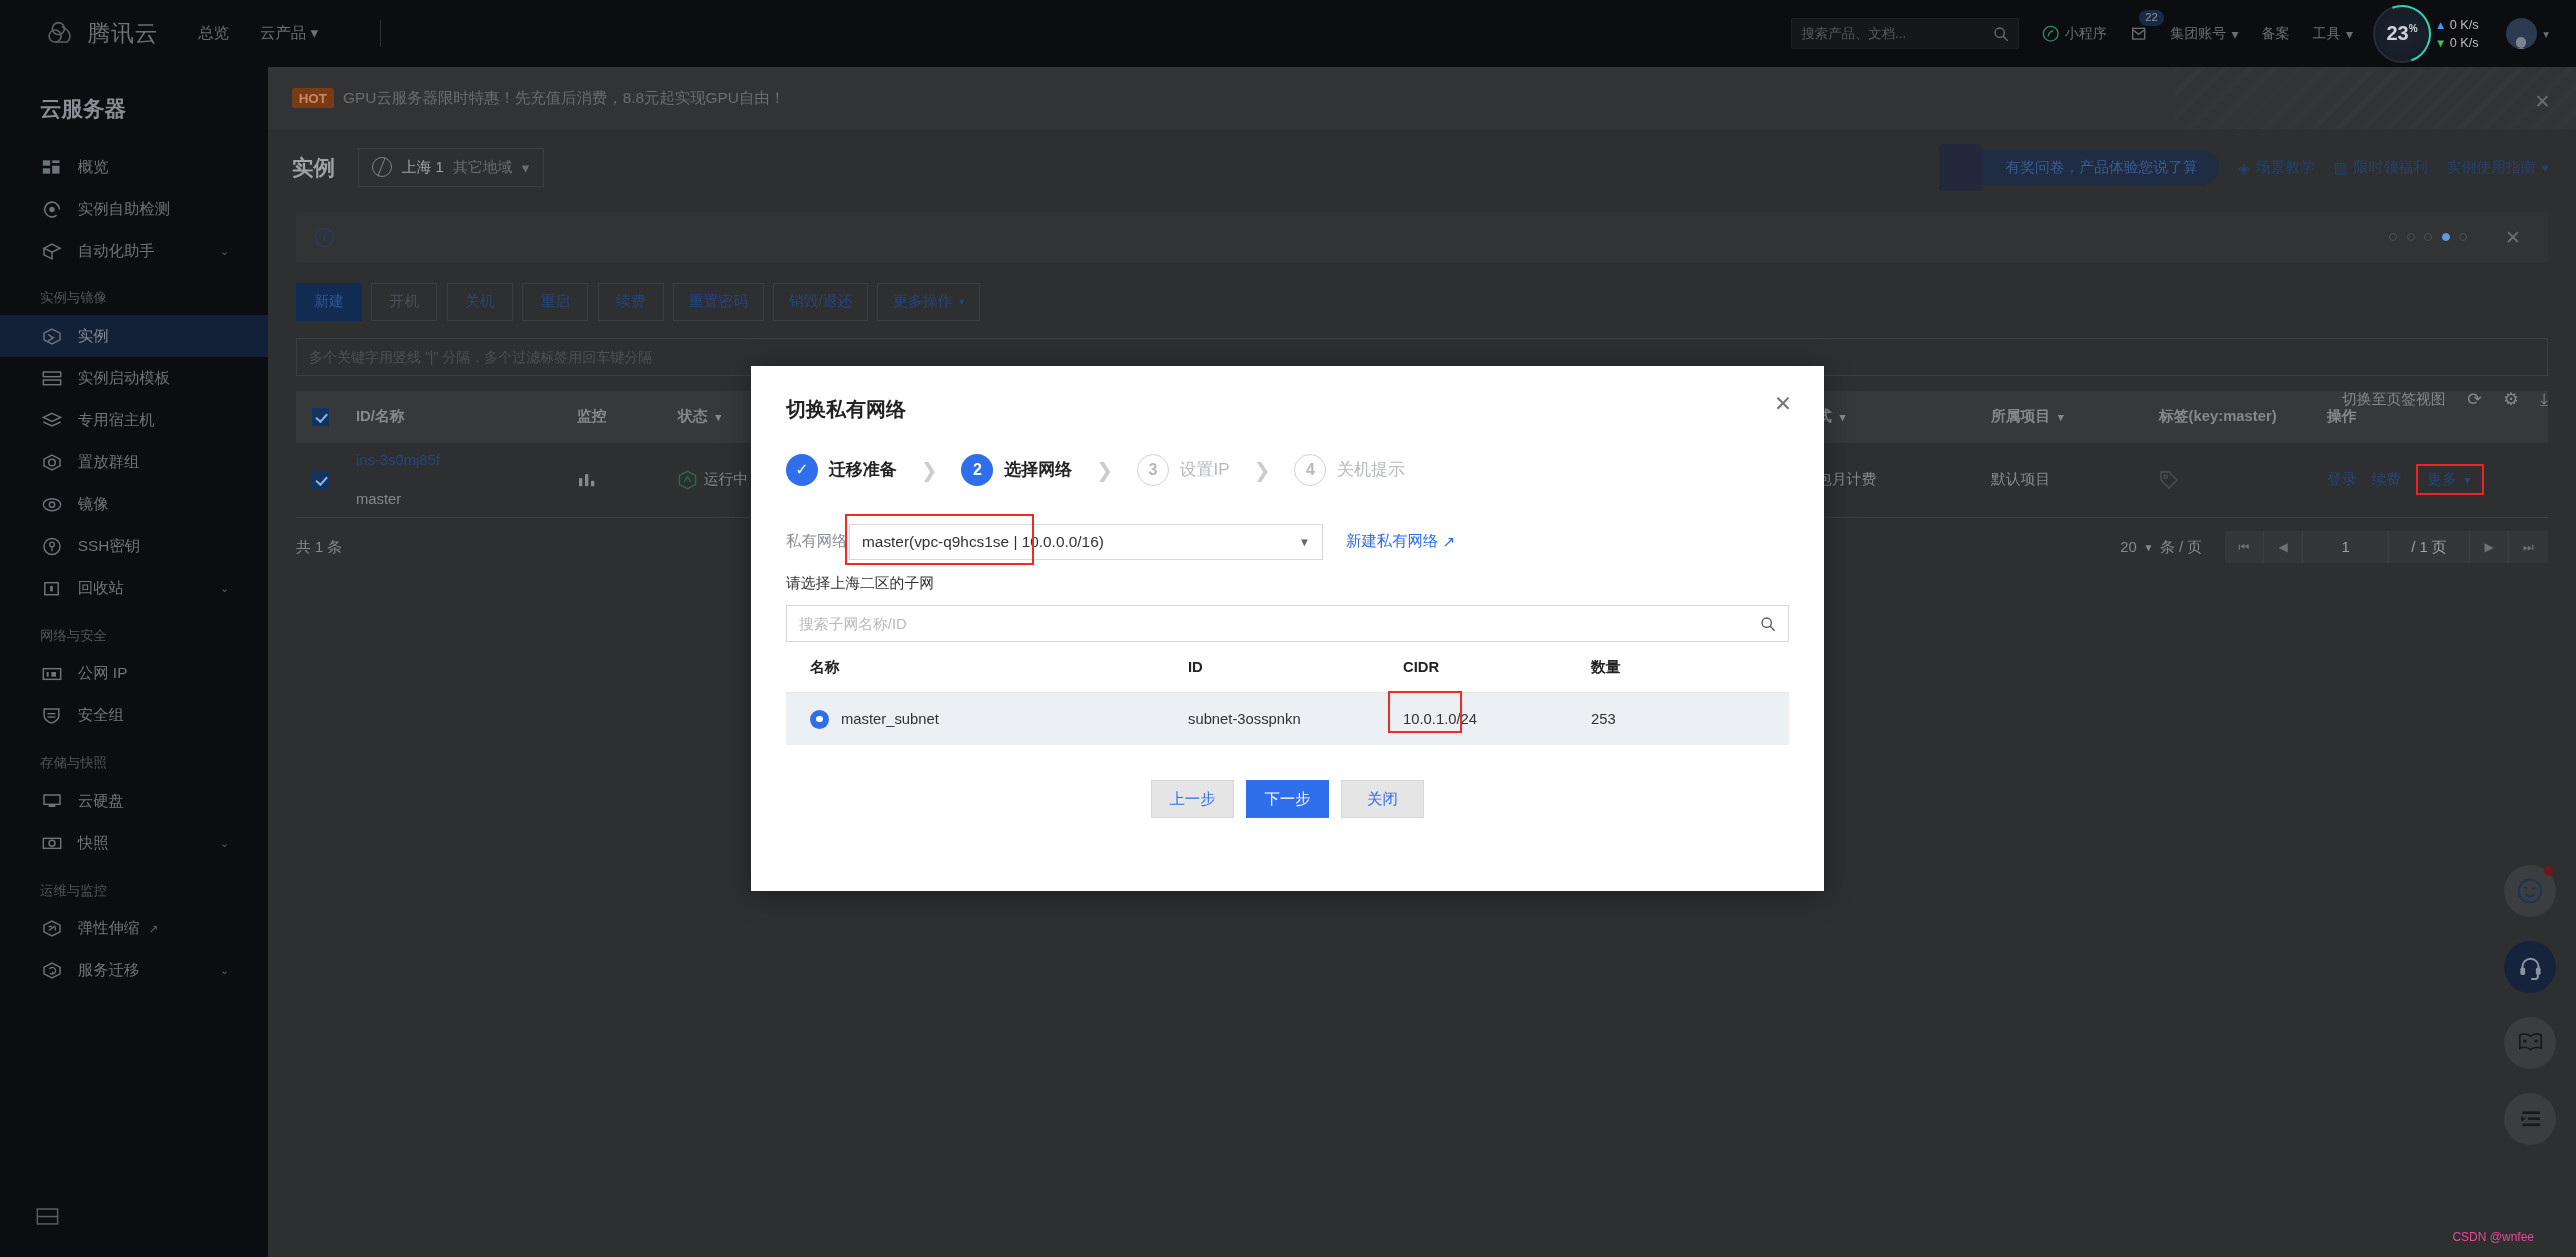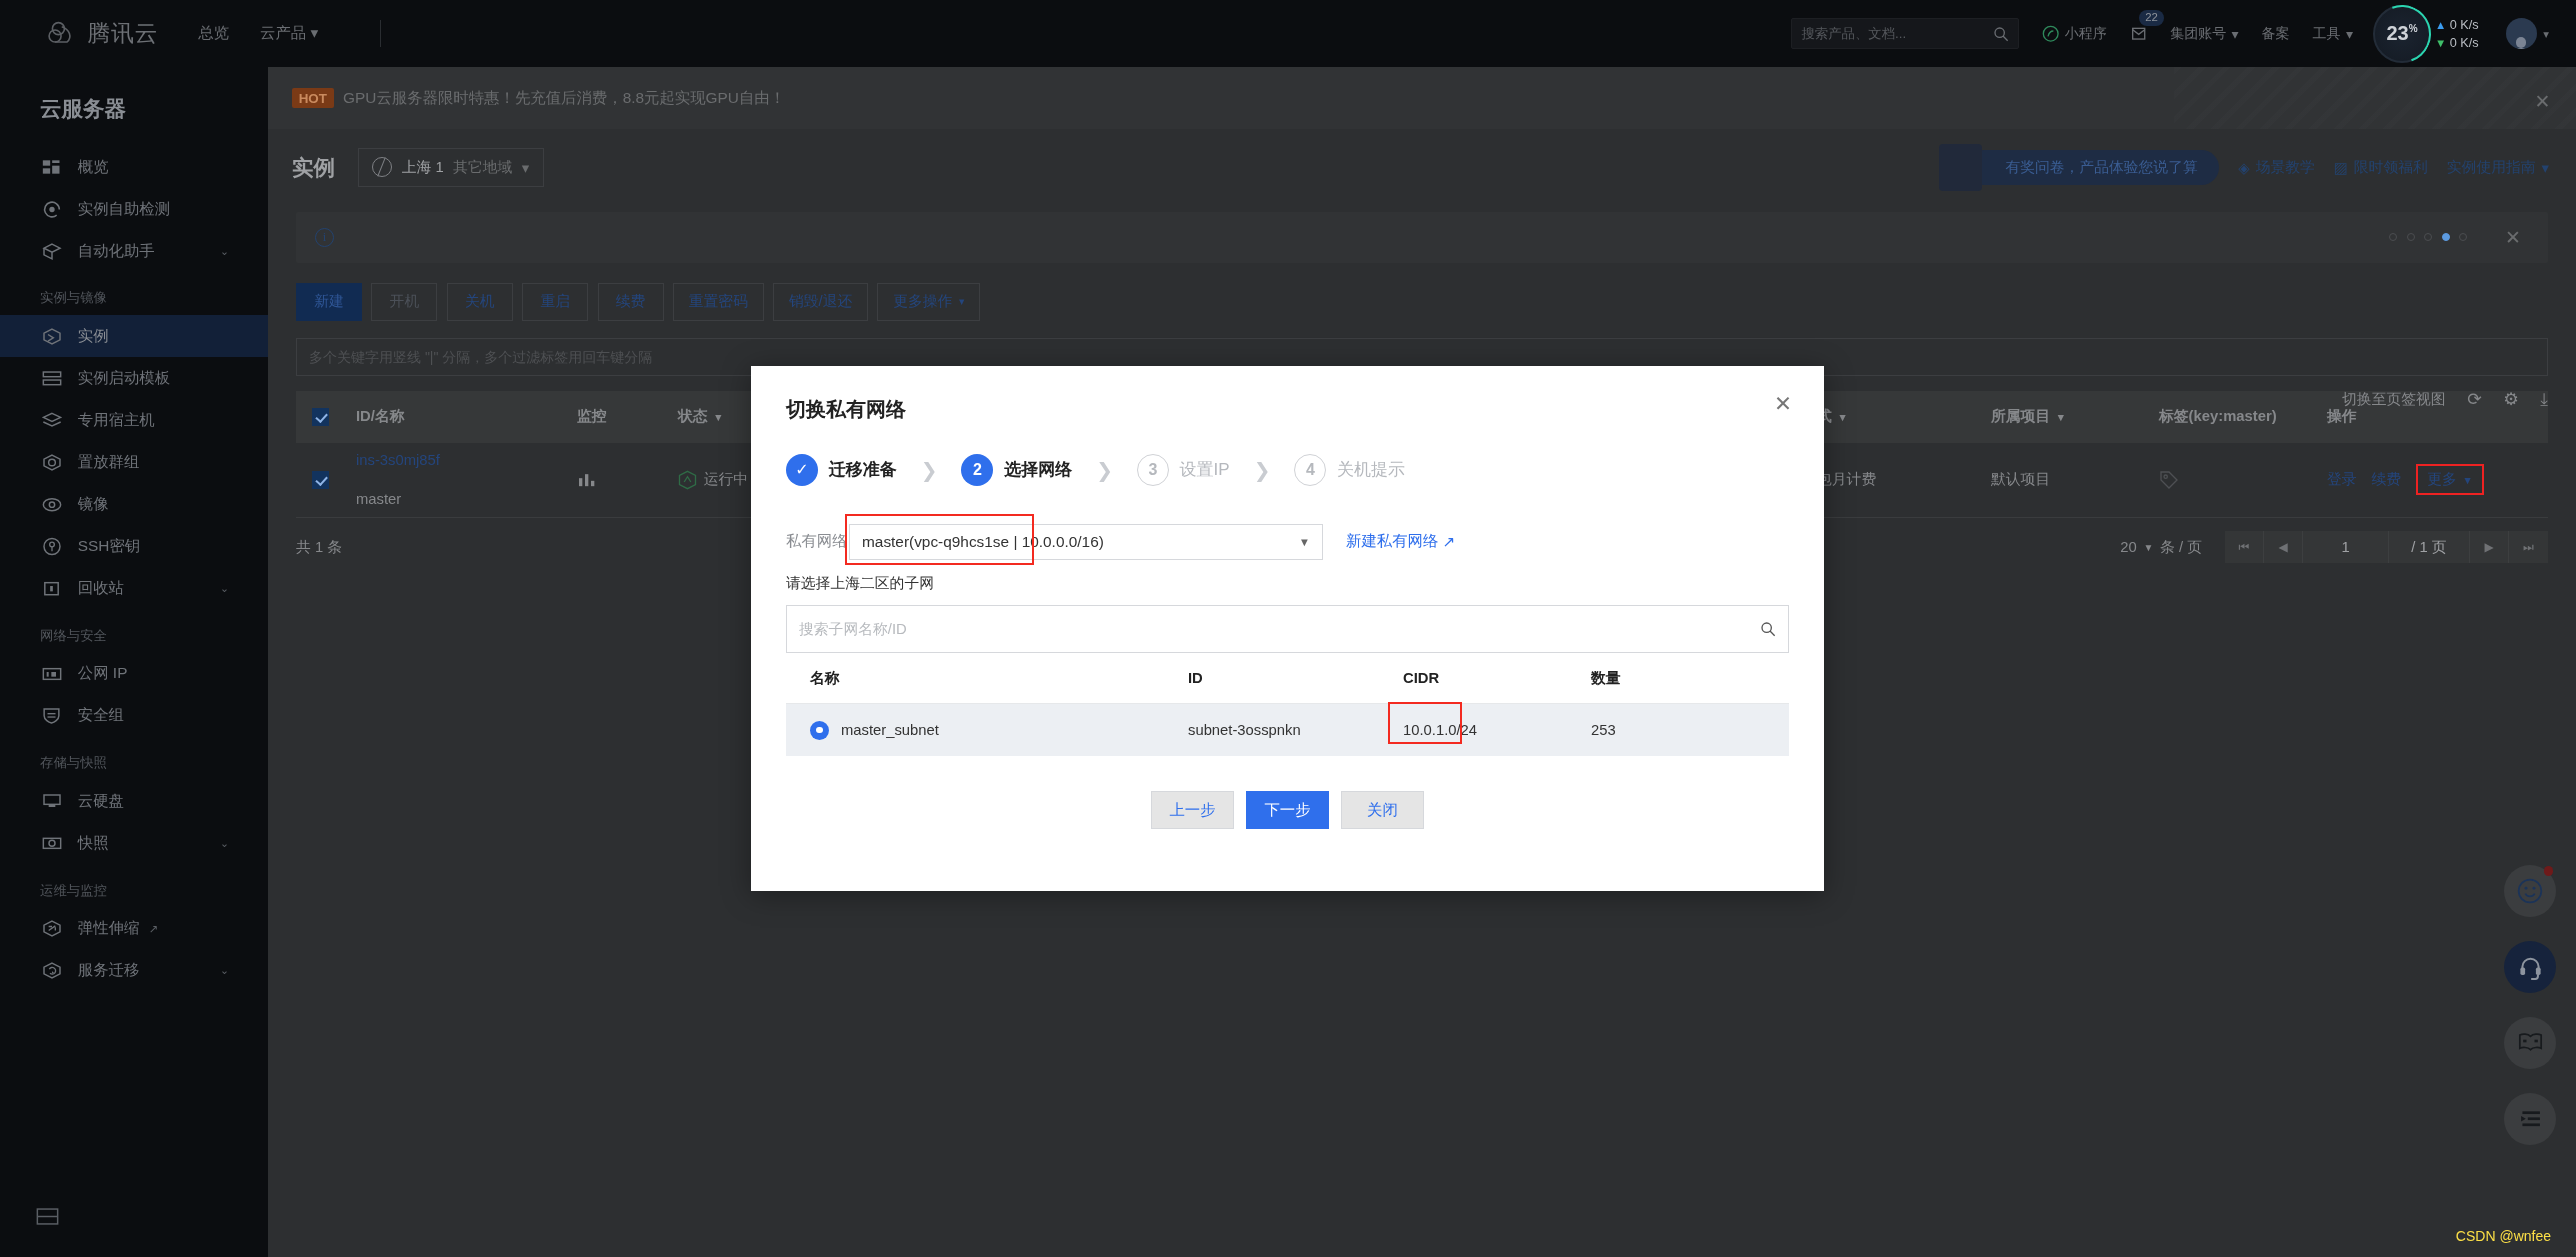--- a/index.html
+++ b/index.html
@@ -209,21 +209,21 @@
     width:474px; height:36px; border:0.7px solid #d6d8dc; display:flex; align-items:center;
     padding: 0 12px; font-size:15.4px; color:#333; position:relative; cursor:pointer; background:#fff;
   }
   .select-caret { position:absolute; right:12px; color:#666; font-size:11.4px;}
   .hl-red { position:absolute; border:2.7px solid #f32a20; pointer-events:none; }
   .f-link { margin-left:23px; font-size:15.4px; color:#2f6fec; cursor:pointer; display:flex; align-items:center; gap:4px;}
 
   .sub-hint { padding: 14.8px 0 0 35px; font-size:14.8px; color:#333; }
 
   .sub-search {
-    margin: 12px 35px 0 35px; height:48px; border:0.7px solid #d6d8dc; display:flex; align-items:center;
+    margin: 12px 35px 0 35px; height:37px; border:0.7px solid #d6d8dc; display:flex; align-items:center;
     padding: 0 12px; position:relative;
   }
   .sub-search input { border:none; outline:none; flex:1; font-size:14.8px; color:#333; font-family:inherit;}
   .sub-search input::placeholder { color:#b7babe; }
 
   .sub-table { margin: 0 35px; }
   .sub-thead { height:51px; display:flex; align-items:center; border-bottom:0.7px solid #e6e8ea; font-size:14.8px; color:#222; font-weight:bold; }
   .sub-trow { height:52px; display:flex; align-items:center; background:#eceff3; font-size:14.8px; color:#333; position:relative;}
   .s-c1 { width:402px; padding-left:24px; display:flex; align-items:center; gap:12px;}
   .s-c2 { width:215px; }
@@ -237,21 +237,21 @@
   .m-foot { display:flex; align-items:center; justify-content:center; gap:12px; margin-top:35px; }
   .mbtn { height:38px; min-width:83px; font-size:15.4px; display:flex;align-items:center;justify-content:center; cursor:pointer; font-family:inherit;}
   .mbtn.ghost { border:0.7px solid #d6d8dc; background:#e5e5e5; color:#2f6fec;}
   .mbtn.solid { background:#2f6fec; border:0.7px solid #2f6fec; color:#fff;}
 
   
   .fr-stack { position:absolute; right:20px; top:865px; display:flex; flex-direction:column; gap:24px; z-index:6;}
   .fr-btn { width:52px;height:52px;border-radius:50%; background:#3b3d3f; display:flex;align-items:center;justify-content:center; cursor:pointer; position:relative;}
   .fr-btn.blue { background:#16233c; }
   .fr-dot { position:absolute; right:2.7px; top:1.3px; width:9.4px;height:9.4px;border-radius:50%; background:#6e1a1a;}
-  .watermark { position:absolute; right:25px; bottom:13.4px; font-size:14px; color:#fde047; }
+  .watermark { position:absolute; right:42px; bottom:13.4px; font-size:12px; color:#ec4899; }
   svg { display:block; }
 </style>
 </head>
 <body>
 
 <div id="root">
 
   <div class="topnav">
     <div class="brand">
       <span class="brand-logo">

